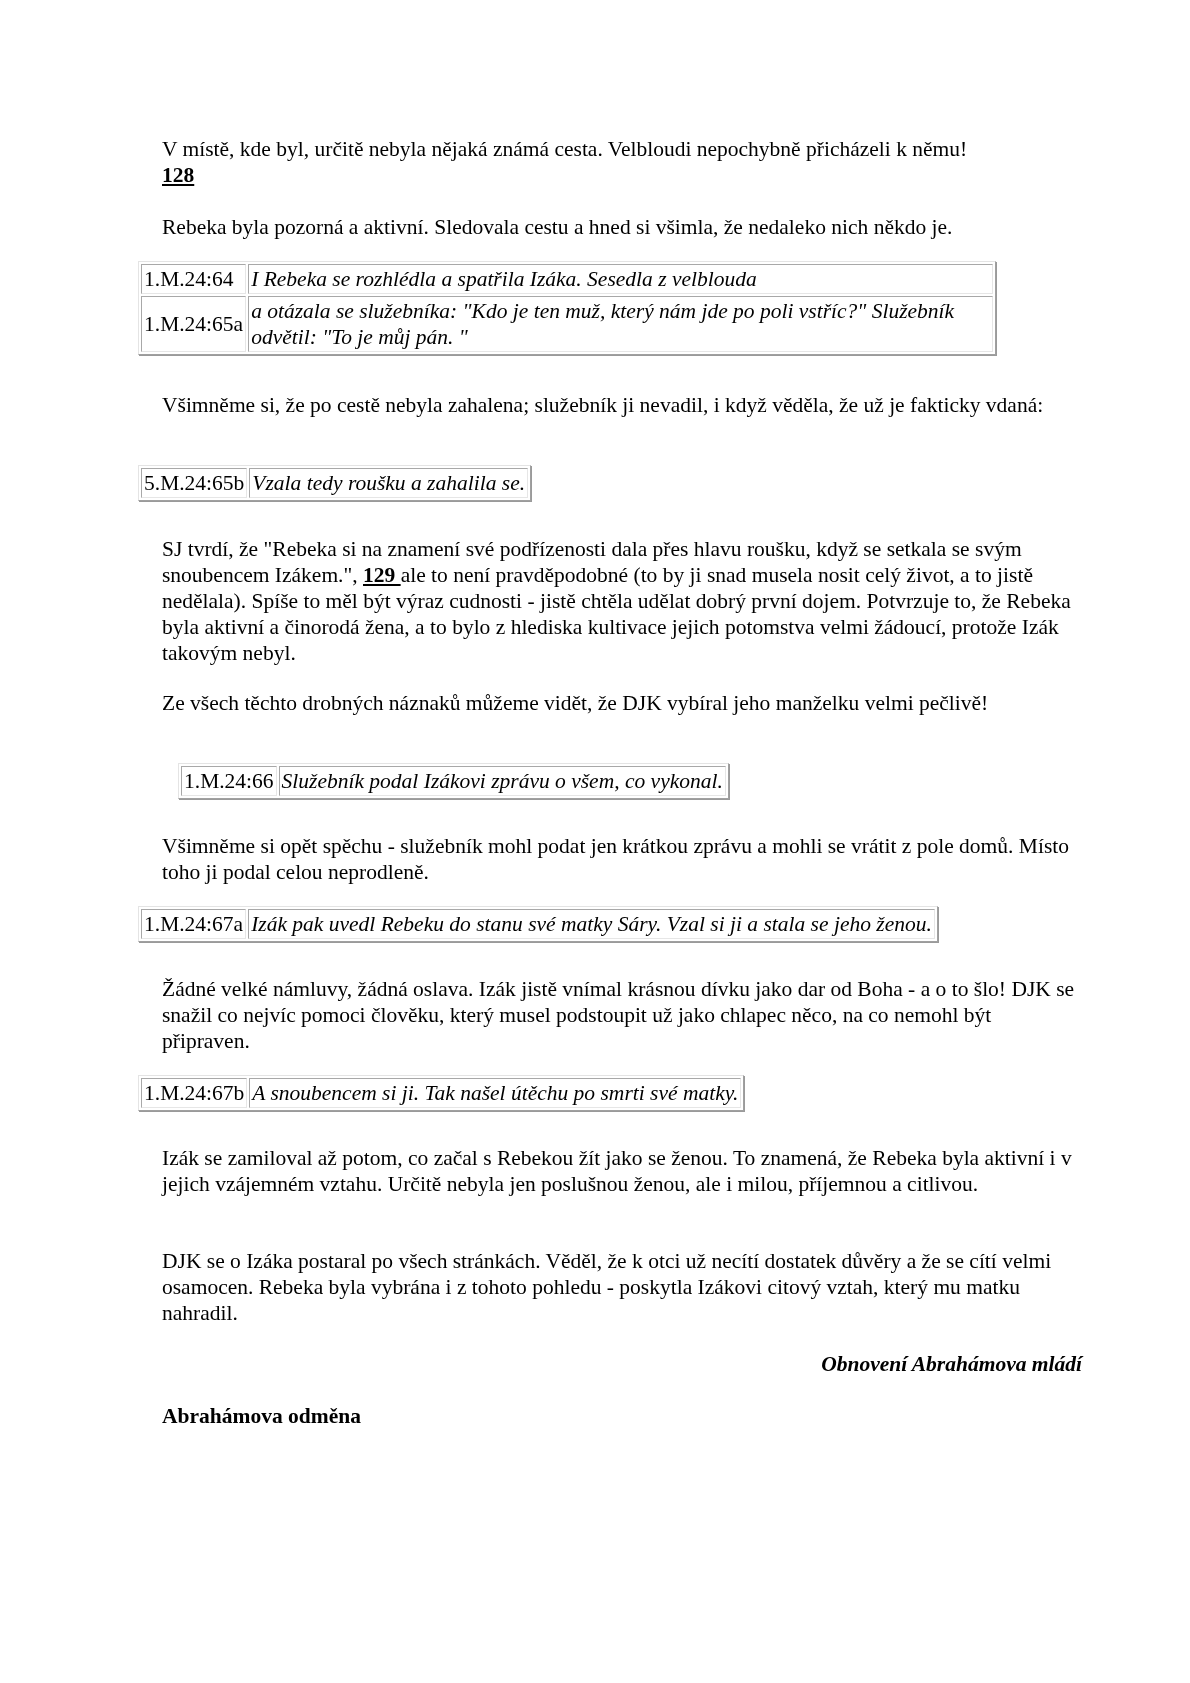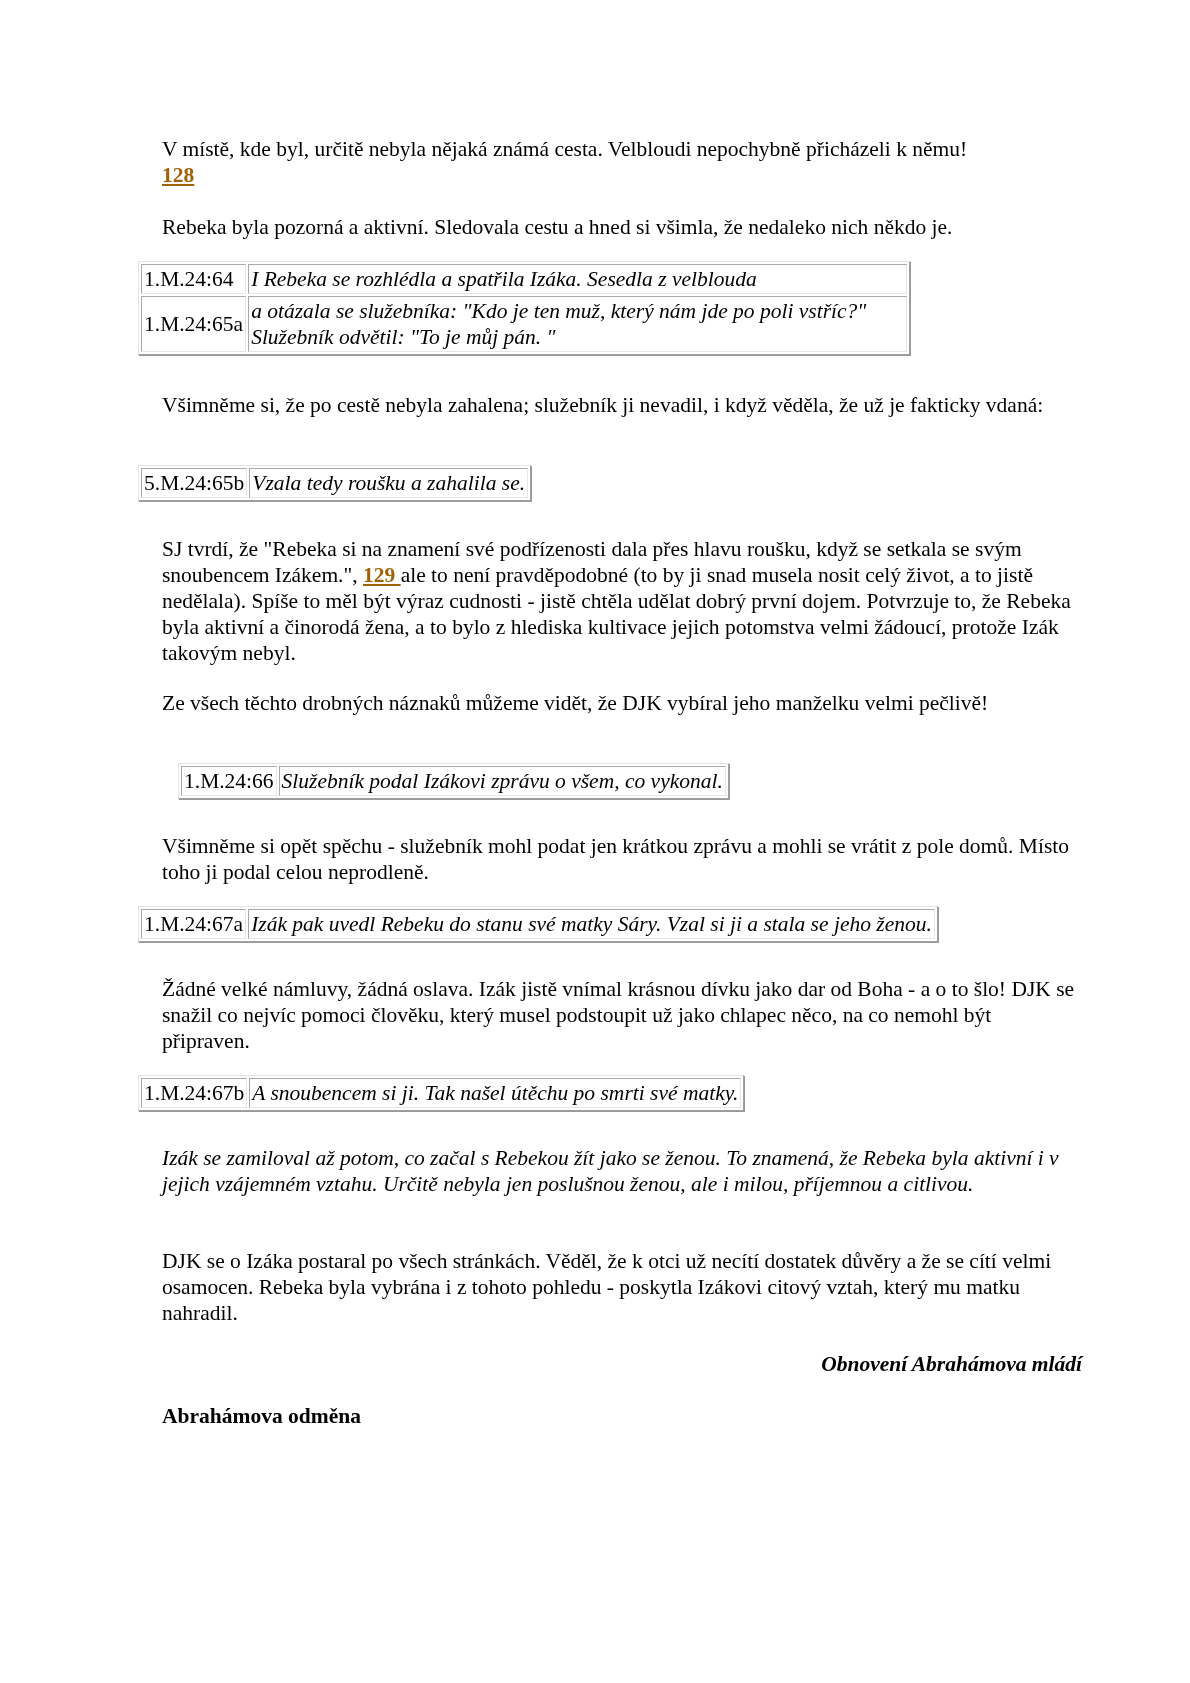--- a/index.html
+++ b/index.html
@@ -5,21 +5,21 @@
     html, body { margin: 0; padding: 0; background: #ffffff; }
     body {
       width: 1190px; height: 1683px; position: relative; overflow: hidden;
       font-family: "Liberation Serif", "DejaVu Serif", serif;
       color: #000000;
       font-size: 21.5px;
       line-height: 26px;
     }
     .page { position: absolute; left: 142px; top: 0; width: 920px; }
     .p { position: absolute; left: 16px; margin: 4px; width: 920px; }
-    a.ref { color: #a16207; font-weight: bold; text-decoration: underline; }
+    a.ref { color: #000000; font-weight: bold; text-decoration: underline; }
     table.verse {
       position: absolute; left: -4px;
       border-collapse: separate; border-spacing: 2px;
       border: 1px solid #aaaaaa;
       border-right-color: #a0a0a0; border-bottom-color: #a0a0a0;
       border-top-color: #e4e4e4; border-left-color: #e4e4e4;
       box-shadow: 1px 1px 0 #9a9a9a;
       background: #ffffff;
     }
     table.verse td {
@@ -40,21 +40,21 @@
 
 <div class="page">
 
   <p class="p" style="top:132px;">
     <span>V místě, kde byl, určitě nebyla nějaká známá cesta. Velbloudi nepochybně přicházeli k němu!</span><br>
     <a class="ref" href="#">128</a>
   </p>
 
   <p class="p" style="top:210px;">Rebeka byla pozorná a aktivní. Sledovala cestu a hned si všimla, že nedaleko nich někdo je.</p>
 
-  <table class="verse" style="top:261px; width:772px;">
+  <table class="verse" style="top:261px; width:858px;">
     <tbody>
         <tr>
       <td class="ref-cell">1.M.24:64</td>
       <td class="text-cell">I Rebeka se rozhlédla a spatřila Izáka. Sesedla z velblouda</td>
     </tr>
     <tr>
       <td class="ref-cell">1.M.24:65a</td>
       <td class="text-cell">a otázala se služebníka: "Kdo je ten muž, který nám jde po poli vstříc?" Služebník odvětil: "To je můj pán. "</td>
     </tr>
   </tbody>
@@ -101,21 +101,21 @@
 
   <table class="verse" style="top:1075px;">
     <tbody>
         <tr>
       <td class="ref-cell">1.M.24:67b</td>
       <td class="text-cell">A snoubencem si ji. Tak našel útěchu po smrti své matky.</td>
     </tr>
   </tbody>
     </table>
 
-  <p class="p" style="top:1141px;font-style:italic;">Izák se zamiloval až potom, co začal s Rebekou žít jako se ženou. To znamená, že Rebeka byla aktivní i v jejich vzájemném vztahu. Určitě nebyla jen poslušnou ženou, ale i milou, příjemnou a citlivou.</p>
+  <p class="p" style="top:1141px;">Izák se zamiloval až potom, co začal s Rebekou žít jako se ženou. To znamená, že Rebeka byla aktivní i v jejich vzájemném vztahu. Určitě nebyla jen poslušnou ženou, ale i milou, příjemnou a citlivou.</p>
 
   <p class="p" style="top:1244px;">DJK se o Izáka postaral po všech stránkách. Věděl, že k otci už necítí dostatek důvěry a že se cítí velmi osamocen. Rebeka byla vybrána i z tohoto pohledu - poskytla Izákovi citový vztah, který mu matku nahradil.</p>
 
   <p class="p heading-italic" style="top:1347px;">Obnovení Abrahámova mládí</p>
 
   <p class="p heading-bold" style="top:1399px;">Abrahámova odměna</p>
 
 </div>
 
 </body></html>

